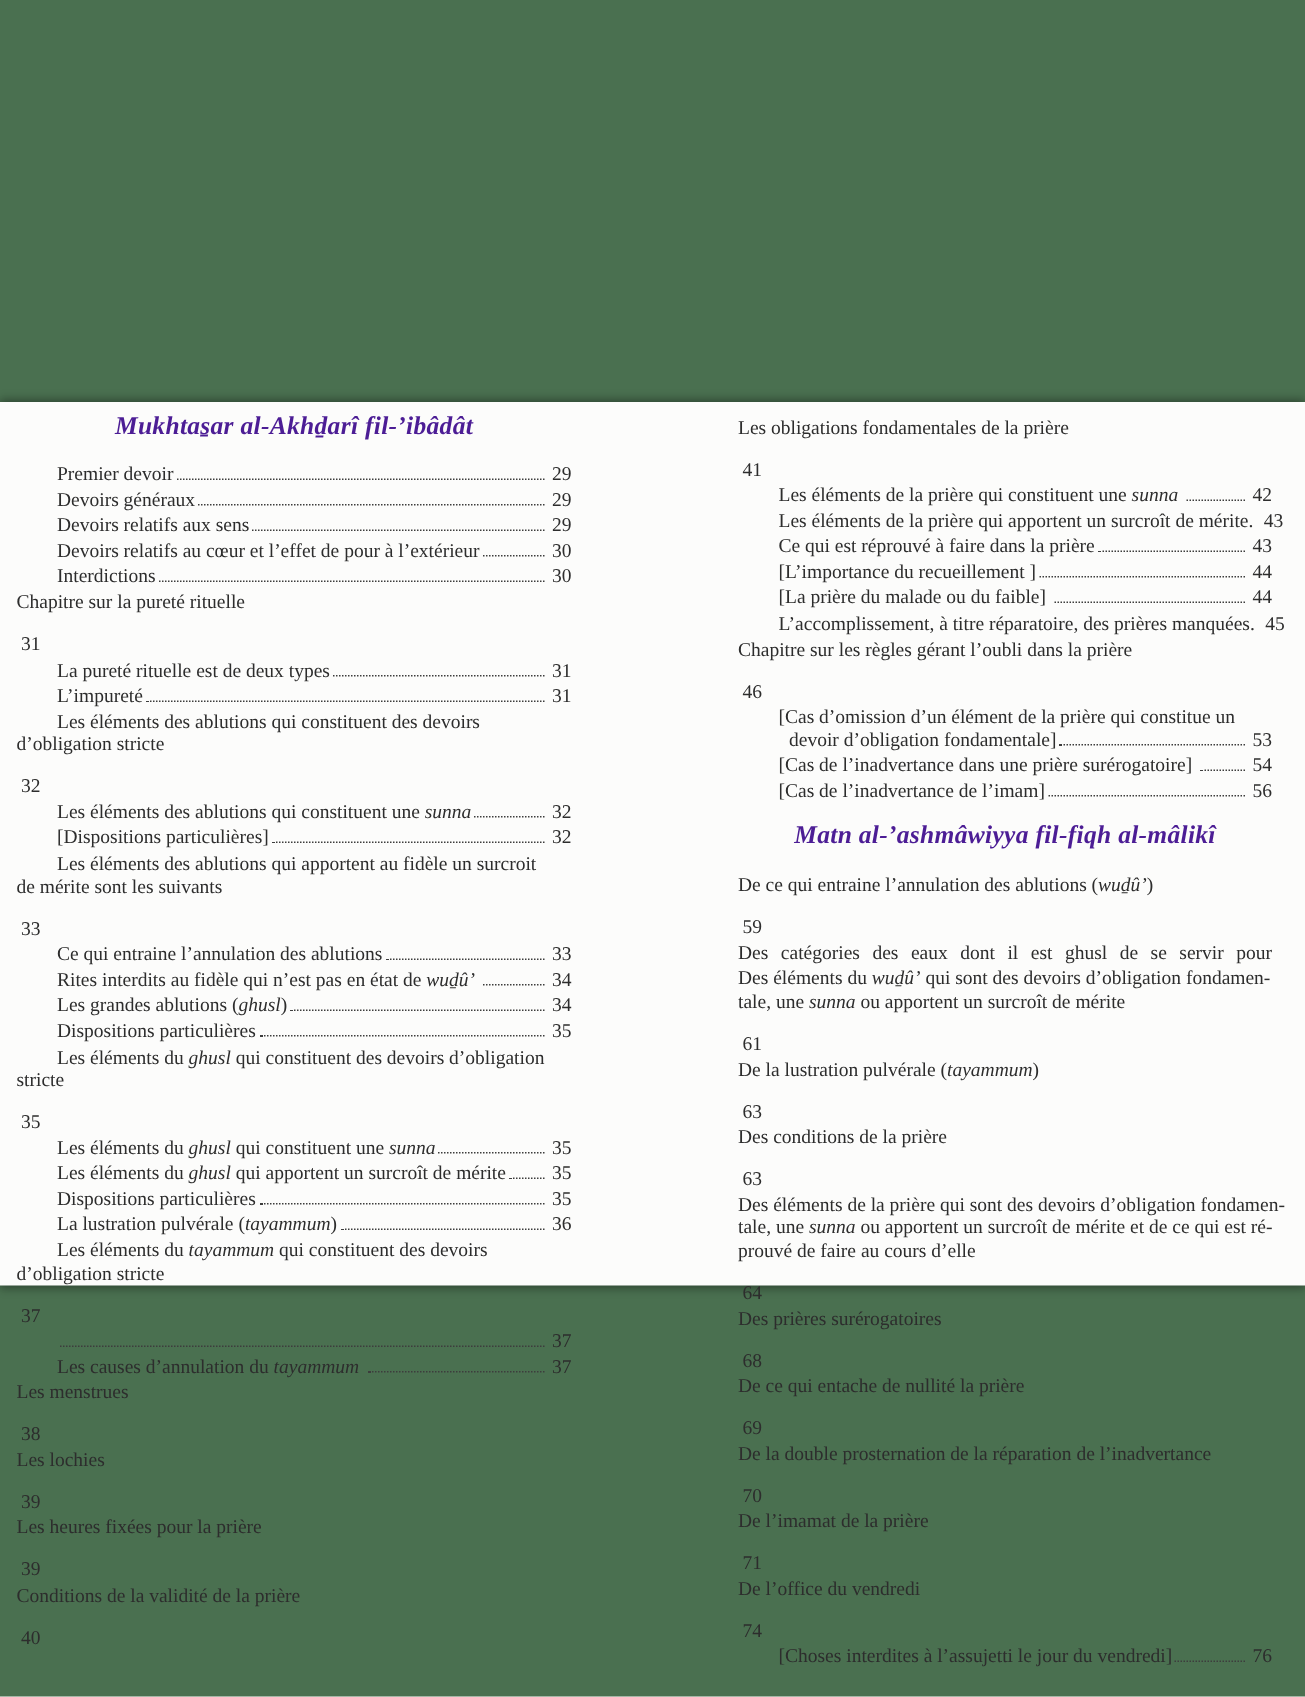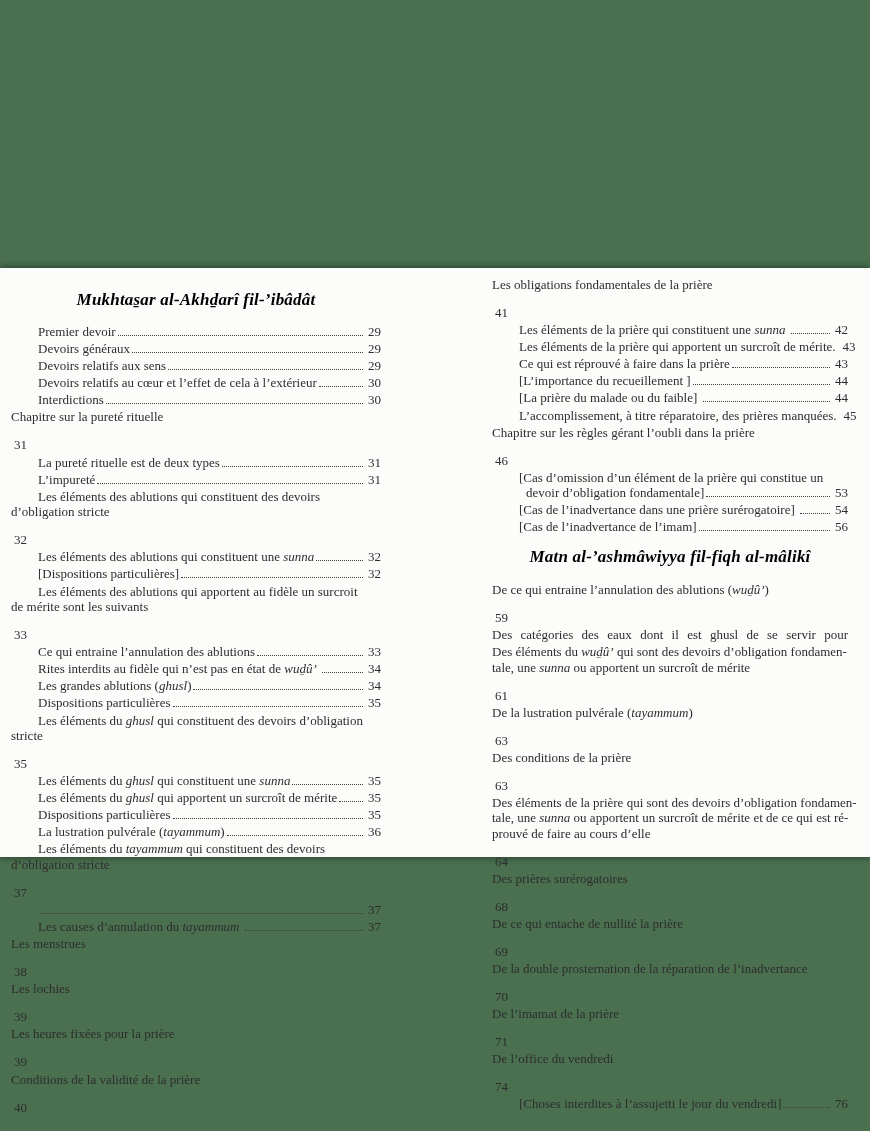--- a/index.html
+++ b/index.html
@@ -27,22 +27,22 @@
   }
   #col-left{left:11px;width:370px;padding-top:5px;}
   #col-right{left:492px;width:356px;padding-top:9px;}
   .toc-title{
     font-style:italic;
     font-weight:600;
     font-size:17px;
     line-height:22px;
     text-align:center;
     letter-spacing:.2px;
-    margin:16px 0 13px 0;
-    color:#000000;
+    margin:0 0 13px 0;
+    color:#4c1d95;
   }
   #col-right .mid-title{margin-top:11px;margin-bottom:14px;}
   .entry{margin-bottom:1.6px;}
   .line{line-height:15.5px;white-space:nowrap;}
   .line.pre{white-space:pre;}
   .line.pre.jl{
     white-space:normal;
     text-align:justify;
     text-align-last:justify;
   }
@@ -87,21 +87,21 @@
           </div>
           <div class="entry">
             <div class="line last ind1">
               <span class="txt">Devoirs relatifs aux sens</span>
               <span class="dots"></span>
               <span class="pg">29</span>
             </div>
           </div>
           <div class="entry">
             <div class="line last ind1">
-              <span class="txt">Devoirs relatifs au cœur et l’effet de cela à l’extérieur</span>
+              <span class="txt">Devoirs relatifs au cœur et l’effet de pour à l’extérieur</span>
               <span class="dots"></span>
               <span class="pg">30</span>
             </div>
           </div>
           <div class="entry">
             <div class="line last ind1">
               <span class="txt">Interdictions</span>
               <span class="dots"></span>
               <span class="pg">30</span>
             </div>

